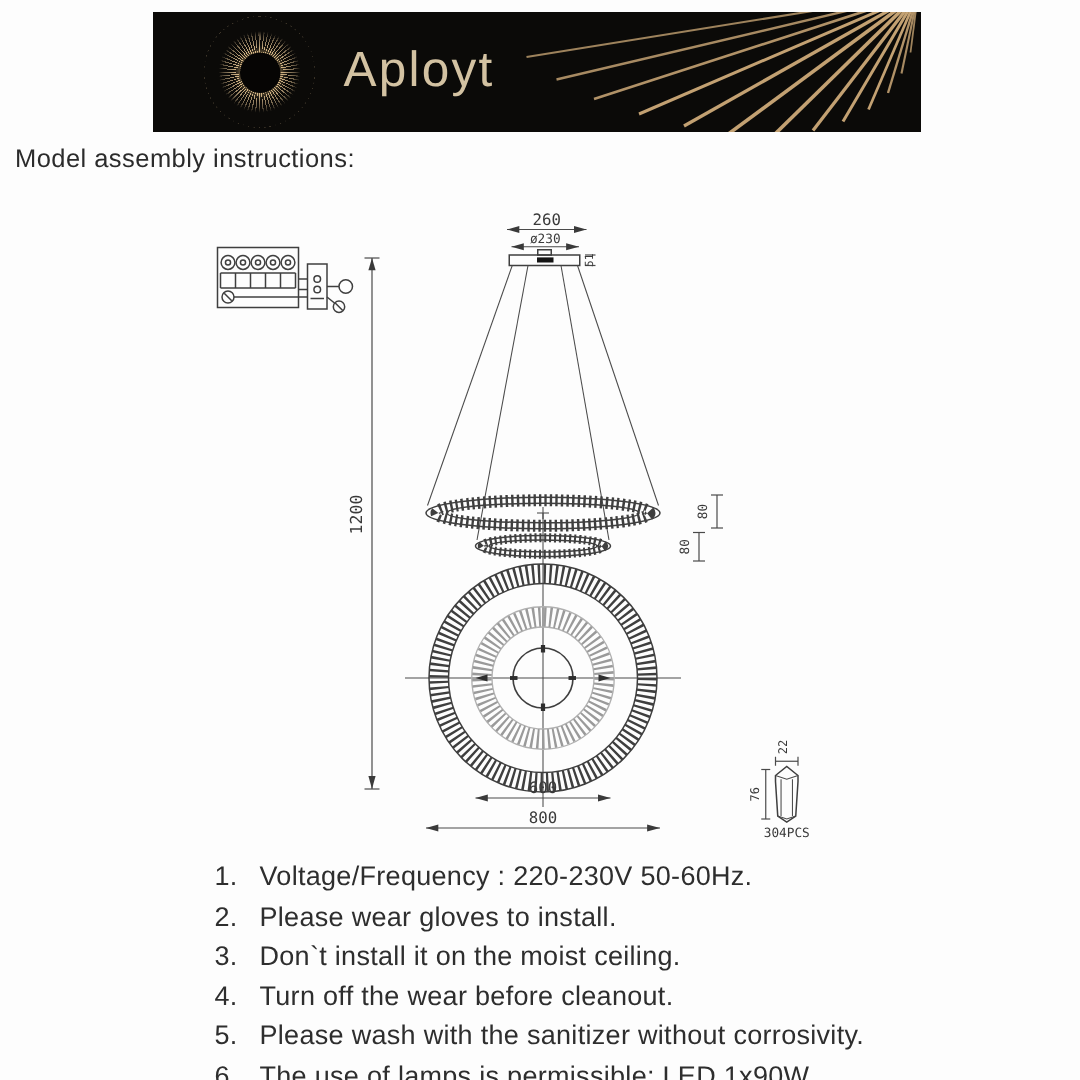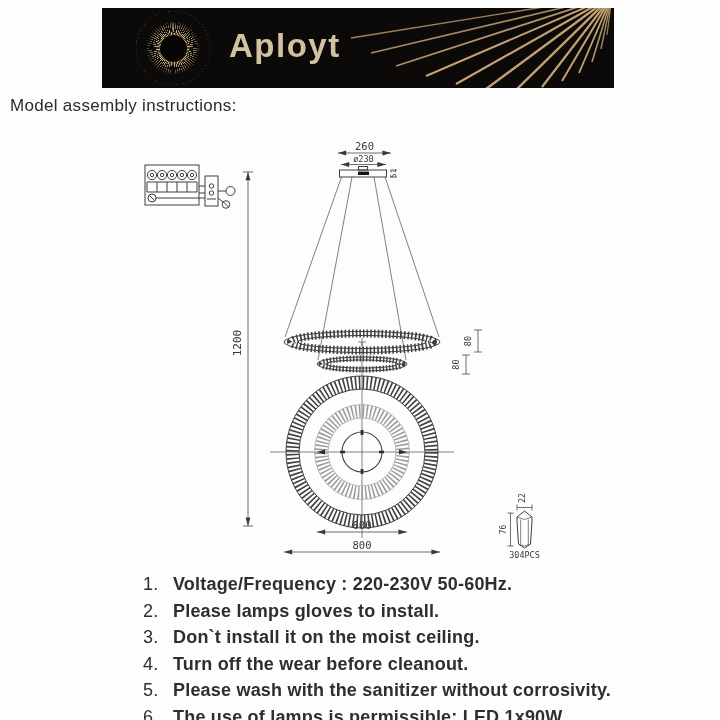--- a/index.html
+++ b/index.html
@@ -8,40 +8,40 @@
 
   
   .banner{position:absolute;left:102px;top:8px;width:512px;height:80px;background:#0b0a08;overflow:hidden;}
   .burst{position:absolute;left:34px;top:3px;width:74px;height:74px;border-radius:50%;
          background:repeating-conic-gradient(rgba(222,192,146,0.95) 0deg 1.8deg, rgba(11,10,8,0) 1.8deg 5.6deg);}
   .burst::before{content:"";position:absolute;inset:0;border-radius:50%;
          background:radial-gradient(circle, rgba(11,10,8,0) 0 29%, rgba(11,10,8,0.55) 45%, #0b0a08 52%);}
   .burst::after{content:"";position:absolute;left:50%;top:50%;width:27px;height:27px;margin:-13.5px;
          border-radius:50%;background:#060504;box-shadow:0 0 4px 1.5px rgba(212,178,122,0.55);}
   .brand{position:absolute;left:127px;top:19px;font-size:33px;letter-spacing:1.5px;
-         color:#d3c2a2;font-weight:700;}
+         color:#d3c2a2;font-weight:400;}
   .rays{position:absolute;right:0;top:0;}
 
   
   .titleblock{position:absolute;left:10px;top:95px;width:720px;
               font-size:17px;line-height:21.5px;letter-spacing:.3px;color:#2b2b2b;}
 
   
   .drawing{position:absolute;left:100px;top:140px;}
   .drawing text{font-family:"DejaVu Sans Mono","Liberation Mono",monospace;fill:#3a3a3a;}
   .ln{stroke:#3f3f3f;stroke-width:1;fill:none;}
   .thin{stroke:#4a4a4a;stroke-width:.7;fill:none;}
   .dim{stroke:#4a4a4a;stroke-width:.8;fill:none;}
 
   
   .instructions{position:absolute;left:143px;top:574px;width:480px;font-size:18px;
                 line-height:20.5px;letter-spacing:.2px;color:#2e2e2e;}
   .instructions .row{display:flex;margin:0 0 6px 0;}
   .instructions .num{width:30px;flex:0 0 30px;}
-  .instructions .txt{flex:1;font-weight:bold;}
+  .instructions .txt{flex:1;}
 </style>
 </head>
 <body>
 
 <div class="page">
 
   <div class="banner">
     <div class="burst"></div>
     <div class="brand">Aployt</div>
     <svg class="rays" width="268" height="80" viewBox="0 0 268 80">
@@ -219,21 +219,21 @@
     </g>
   </svg>
 
   <div class="instructions">
     <div class="row">
       <span class="num">1.</span>
       <span class="txt">Voltage/Frequency : 220-230V 50-60Hz.</span>
     </div>
     <div class="row">
       <span class="num">2.</span>
-      <span class="txt">Please lamps gloves to install.</span>
+      <span class="txt">Please wear gloves to install.</span>
     </div>
     <div class="row">
       <span class="num">3.</span>
       <span class="txt">Don`t install it on the moist ceiling.</span>
     </div>
     <div class="row">
       <span class="num">4.</span>
       <span class="txt">Turn off the wear before cleanout.</span>
     </div>
     <div class="row">

